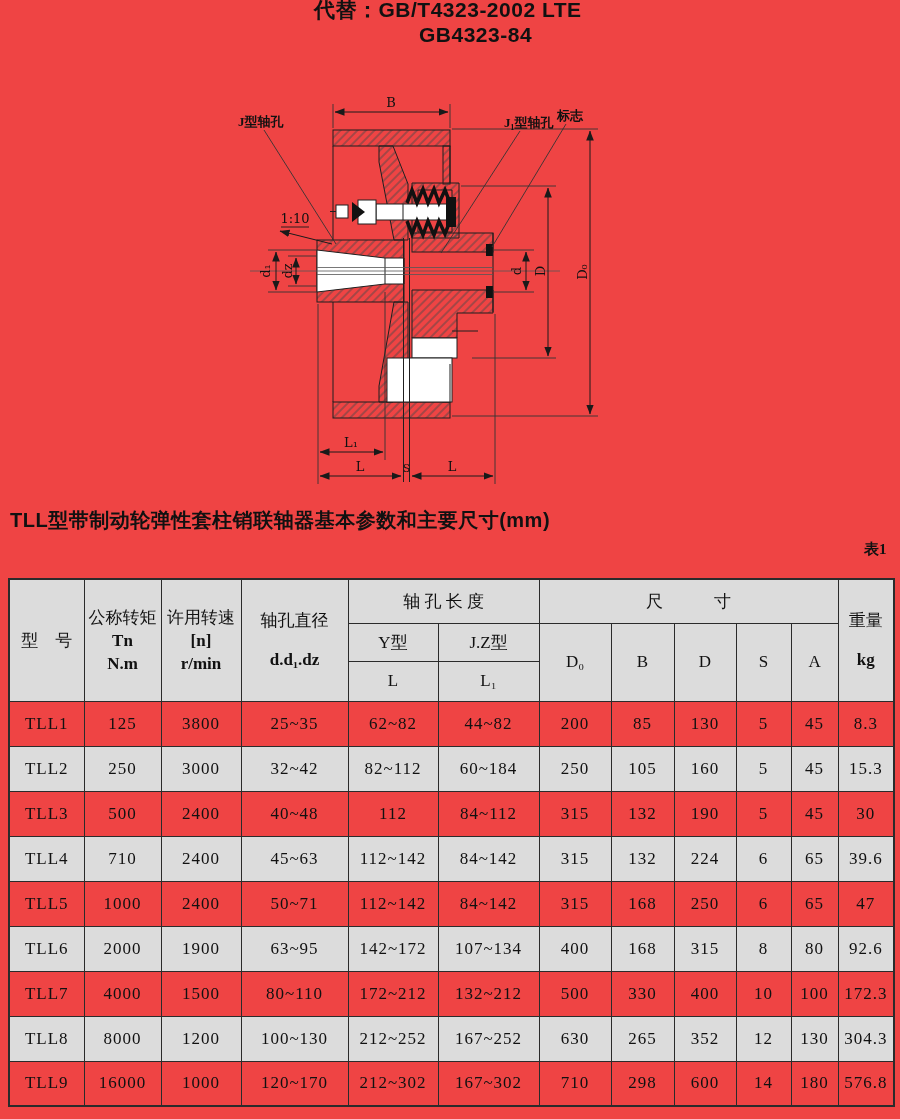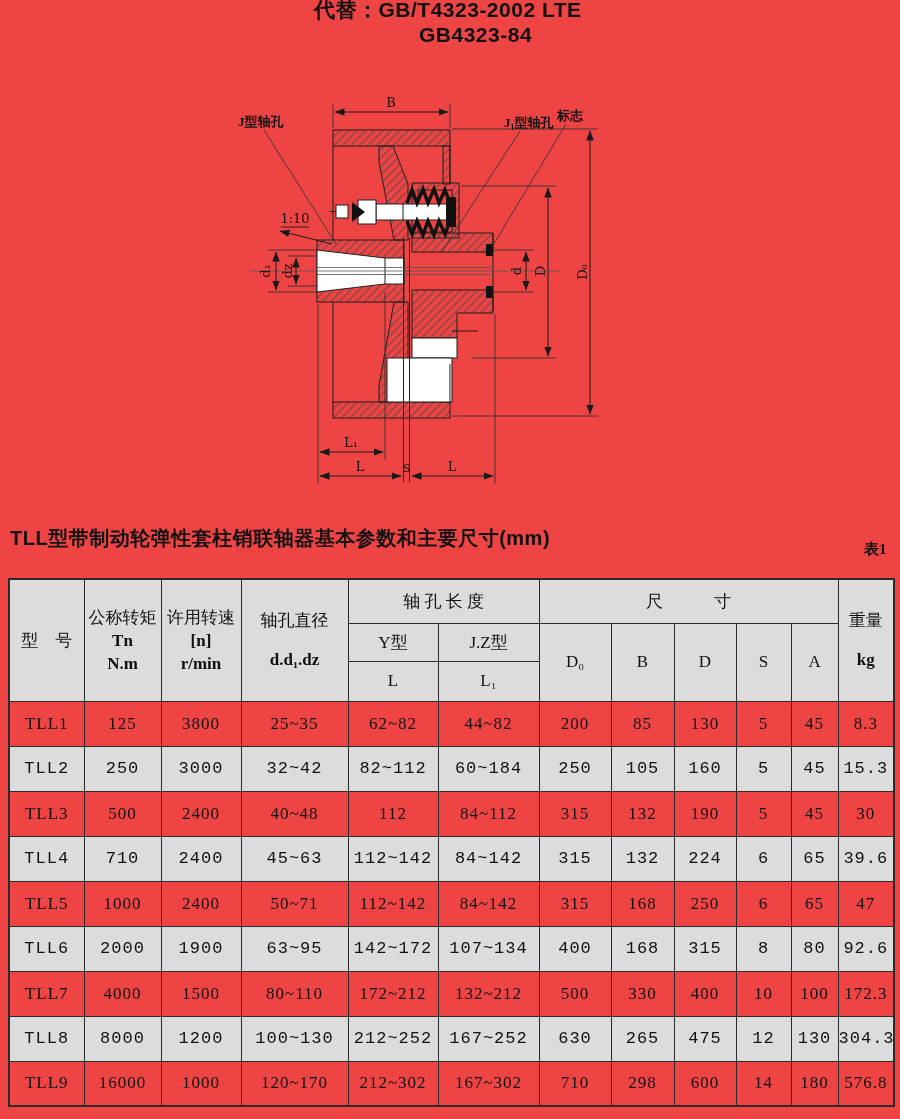--- a/index.html
+++ b/index.html
@@ -3,30 +3,30 @@
 <meta charset="utf-8">
 <style>
   html,body{margin:0;padding:0;background:#fff;}
   .page{position:relative;width:900px;height:1119px;background:#ef4444;overflow:hidden;
         font-family:"Liberation Serif","DejaVu Serif",serif;color:#111;}
   .hdr1{position:absolute;left:314px;top:-4px;font:bold 21px "Liberation Sans","DejaVu Sans",sans-serif;
         letter-spacing:0.5px;white-space:nowrap;}
   .hdr2{position:absolute;left:383px;top:23px;font:bold 21px "Liberation Sans","DejaVu Sans",sans-serif;
         letter-spacing:0.5px;white-space:nowrap;margin-left:36px;}
   .drawing{position:absolute;left:225px;top:95px;}
-  .tbl-title{position:absolute;left:10px;top:525px;font:bold 20px "Liberation Sans","DejaVu Sans",sans-serif;
+  .tbl-title{position:absolute;left:10px;top:507px;font:bold 20px "Liberation Sans","DejaVu Sans",sans-serif;
         letter-spacing:0.5px;white-space:nowrap;text-align:right;}
   .tbl-tag{position:absolute;left:864px;top:540px;font:bold 15px "Liberation Serif","DejaVu Serif",serif;}
   table.params{position:absolute;left:8px;top:578px;width:885px;table-layout:fixed;
         border-collapse:collapse;border:2px solid #2b2b2b;}
   table.params th,table.params td{border:1px solid #2b2b2b;text-align:center;vertical-align:middle;
         font:17px "Liberation Serif","DejaVu Serif",serif;font-weight:normal;padding:0;}
   table.params td{letter-spacing:1px;}
   thead th{background:#dcdcdc;}
-  tbody tr.shade td{background:#dcdcdc;font-family:Liberation Mono, monospace;}
+  tbody tr.shade td{background:#dcdcdc;}
   tr.hr1{height:44px;} tr.hr2{height:38px;} tr.hr3{height:40px;}
   tbody tr{height:45px;}
   th .ln{line-height:23px;}
   th .b{font-weight:bold;}
   th .gap{margin-top:16px;}
   .svgtext{font:13px "DejaVu Serif","Liberation Serif",serif;fill:#111;}
   .svgcjk{font:bold 13px "Liberation Serif","DejaVu Serif",serif;fill:#111;}
   .svgsmall{font:11px "DejaVu Serif",serif;fill:#111;}
 </style>
 </head>
@@ -313,21 +313,21 @@
         </tr>
         <tr class="shade">
           <td>TLL8</td>
           <td>8000</td>
           <td>1200</td>
           <td>100~130</td>
           <td>212~252</td>
           <td>167~252</td>
           <td>630</td>
           <td>265</td>
-          <td>475</td>
+          <td>352</td>
           <td>12</td>
           <td>130</td>
           <td>304.3</td>
         </tr>
         <tr>
           <td>TLL9</td>
           <td>16000</td>
           <td>1000</td>
           <td>120~170</td>
           <td>212~302</td>

